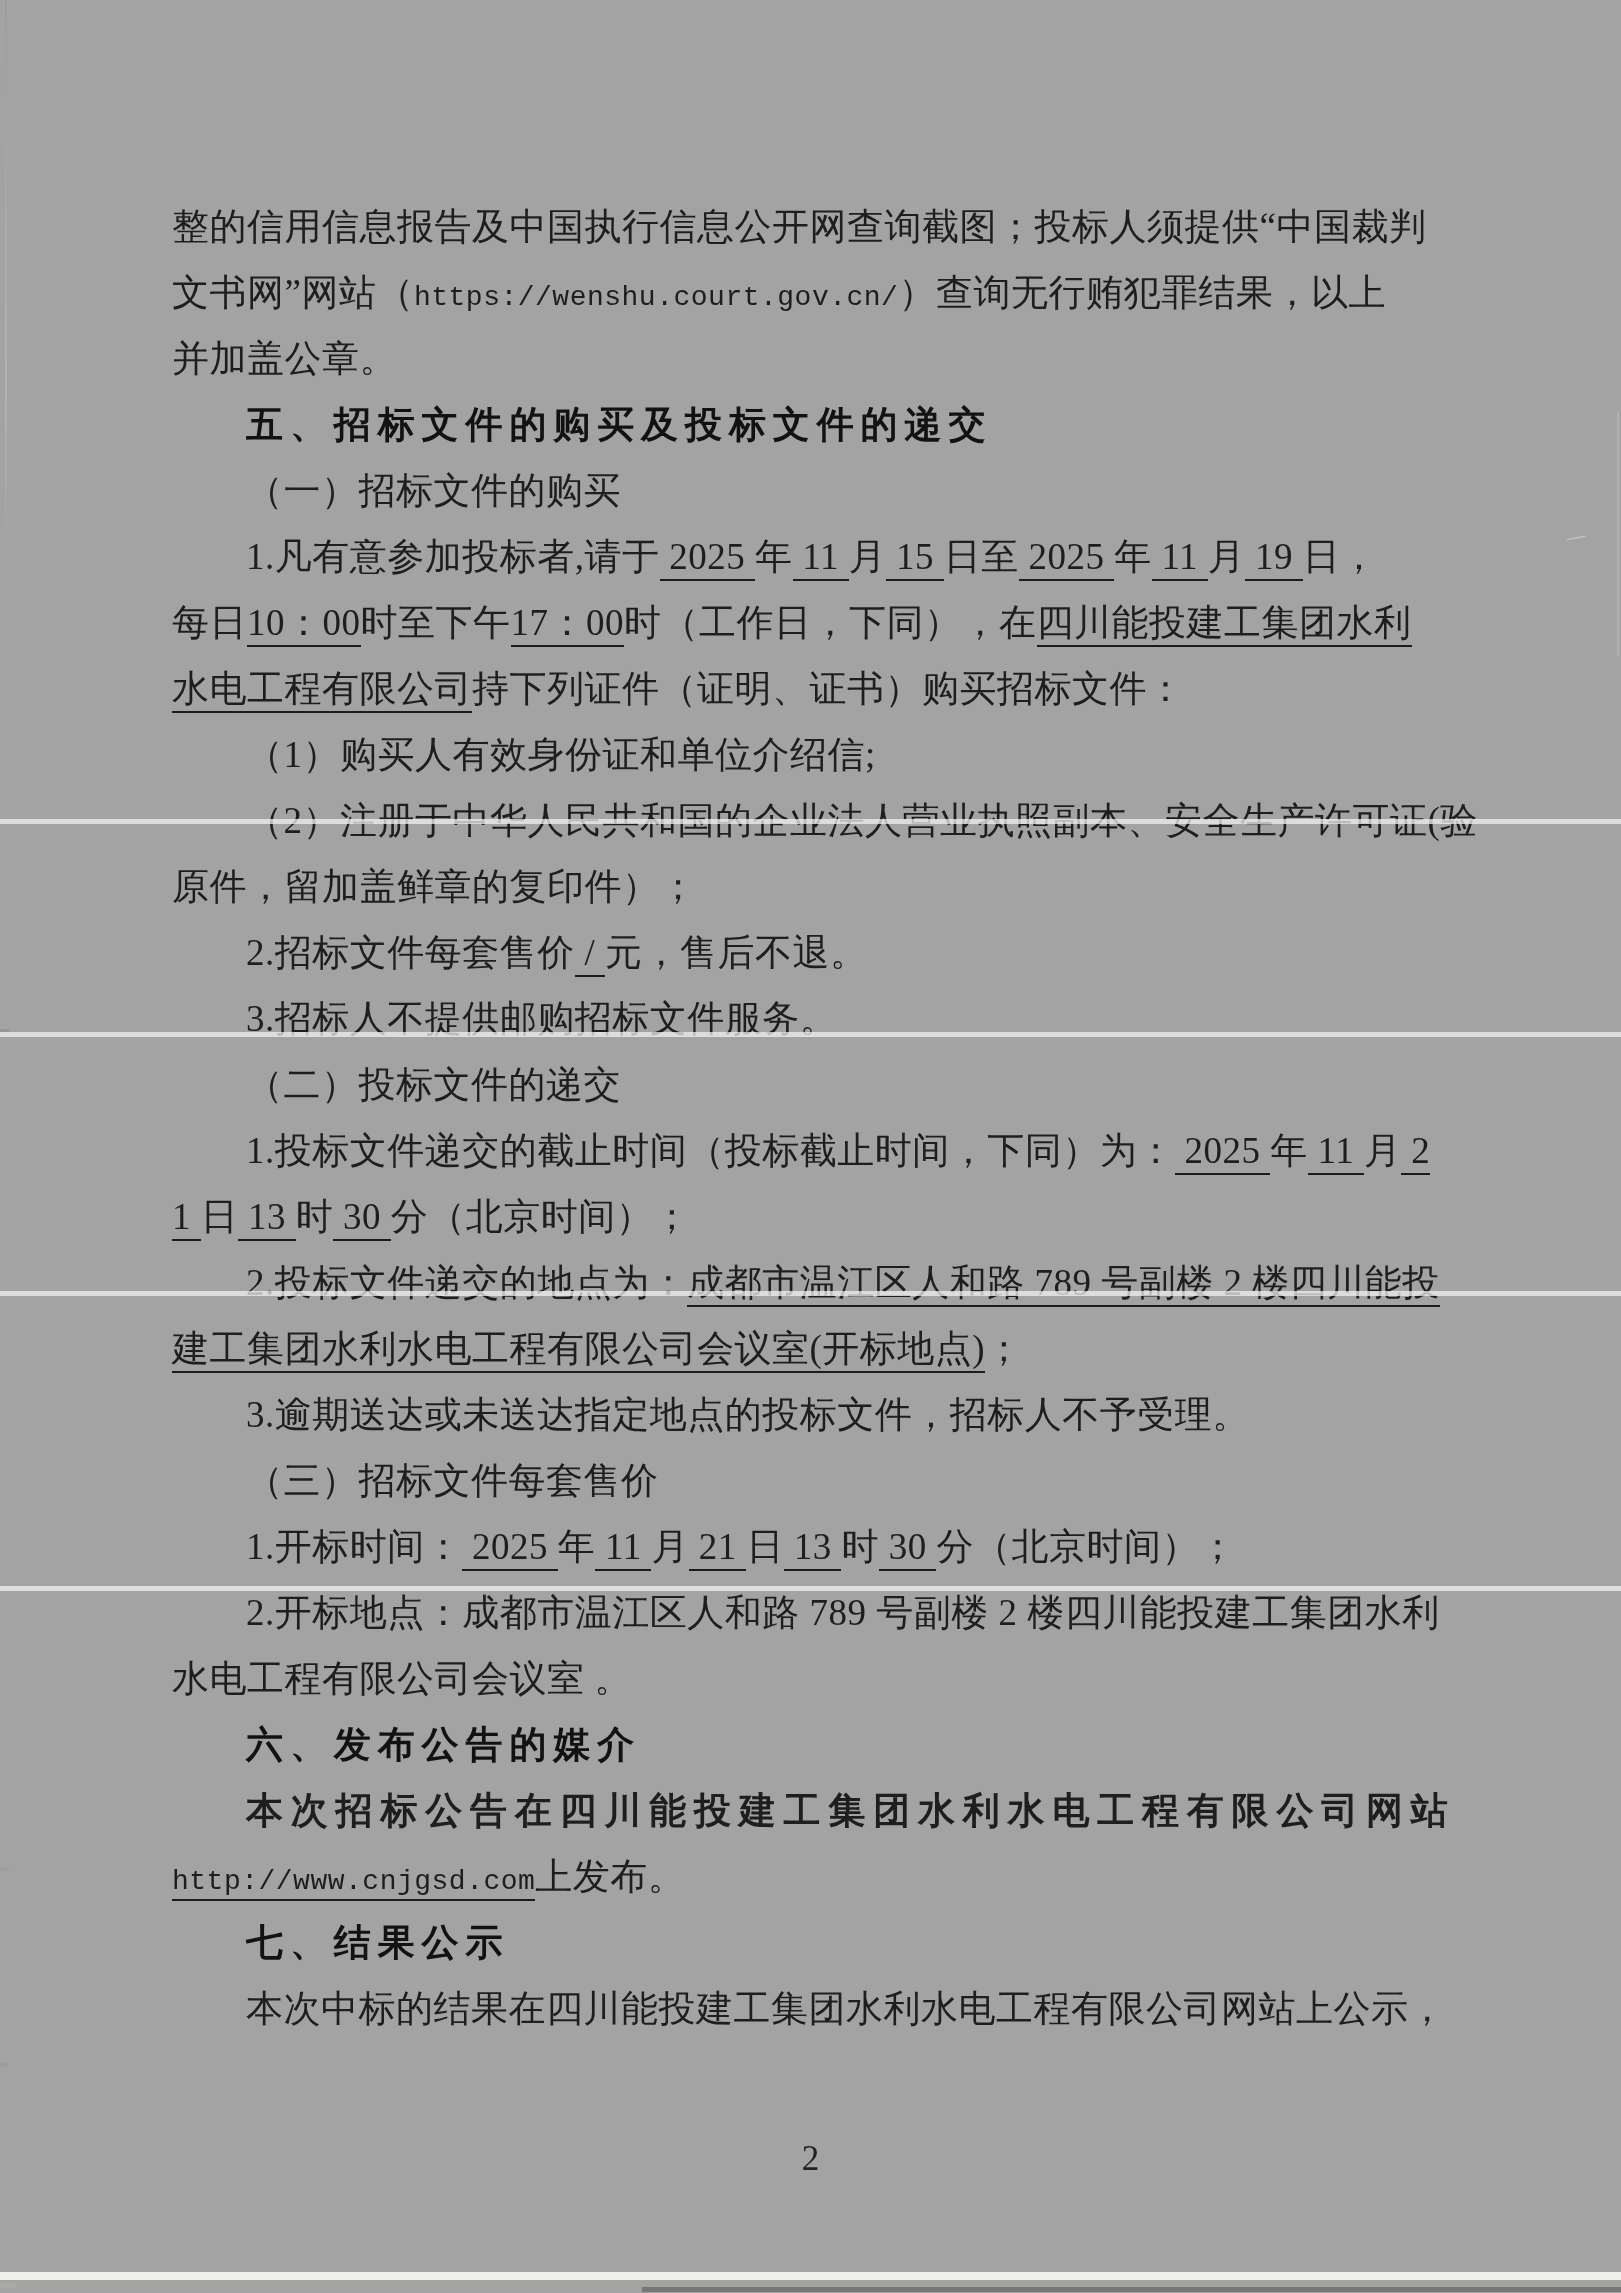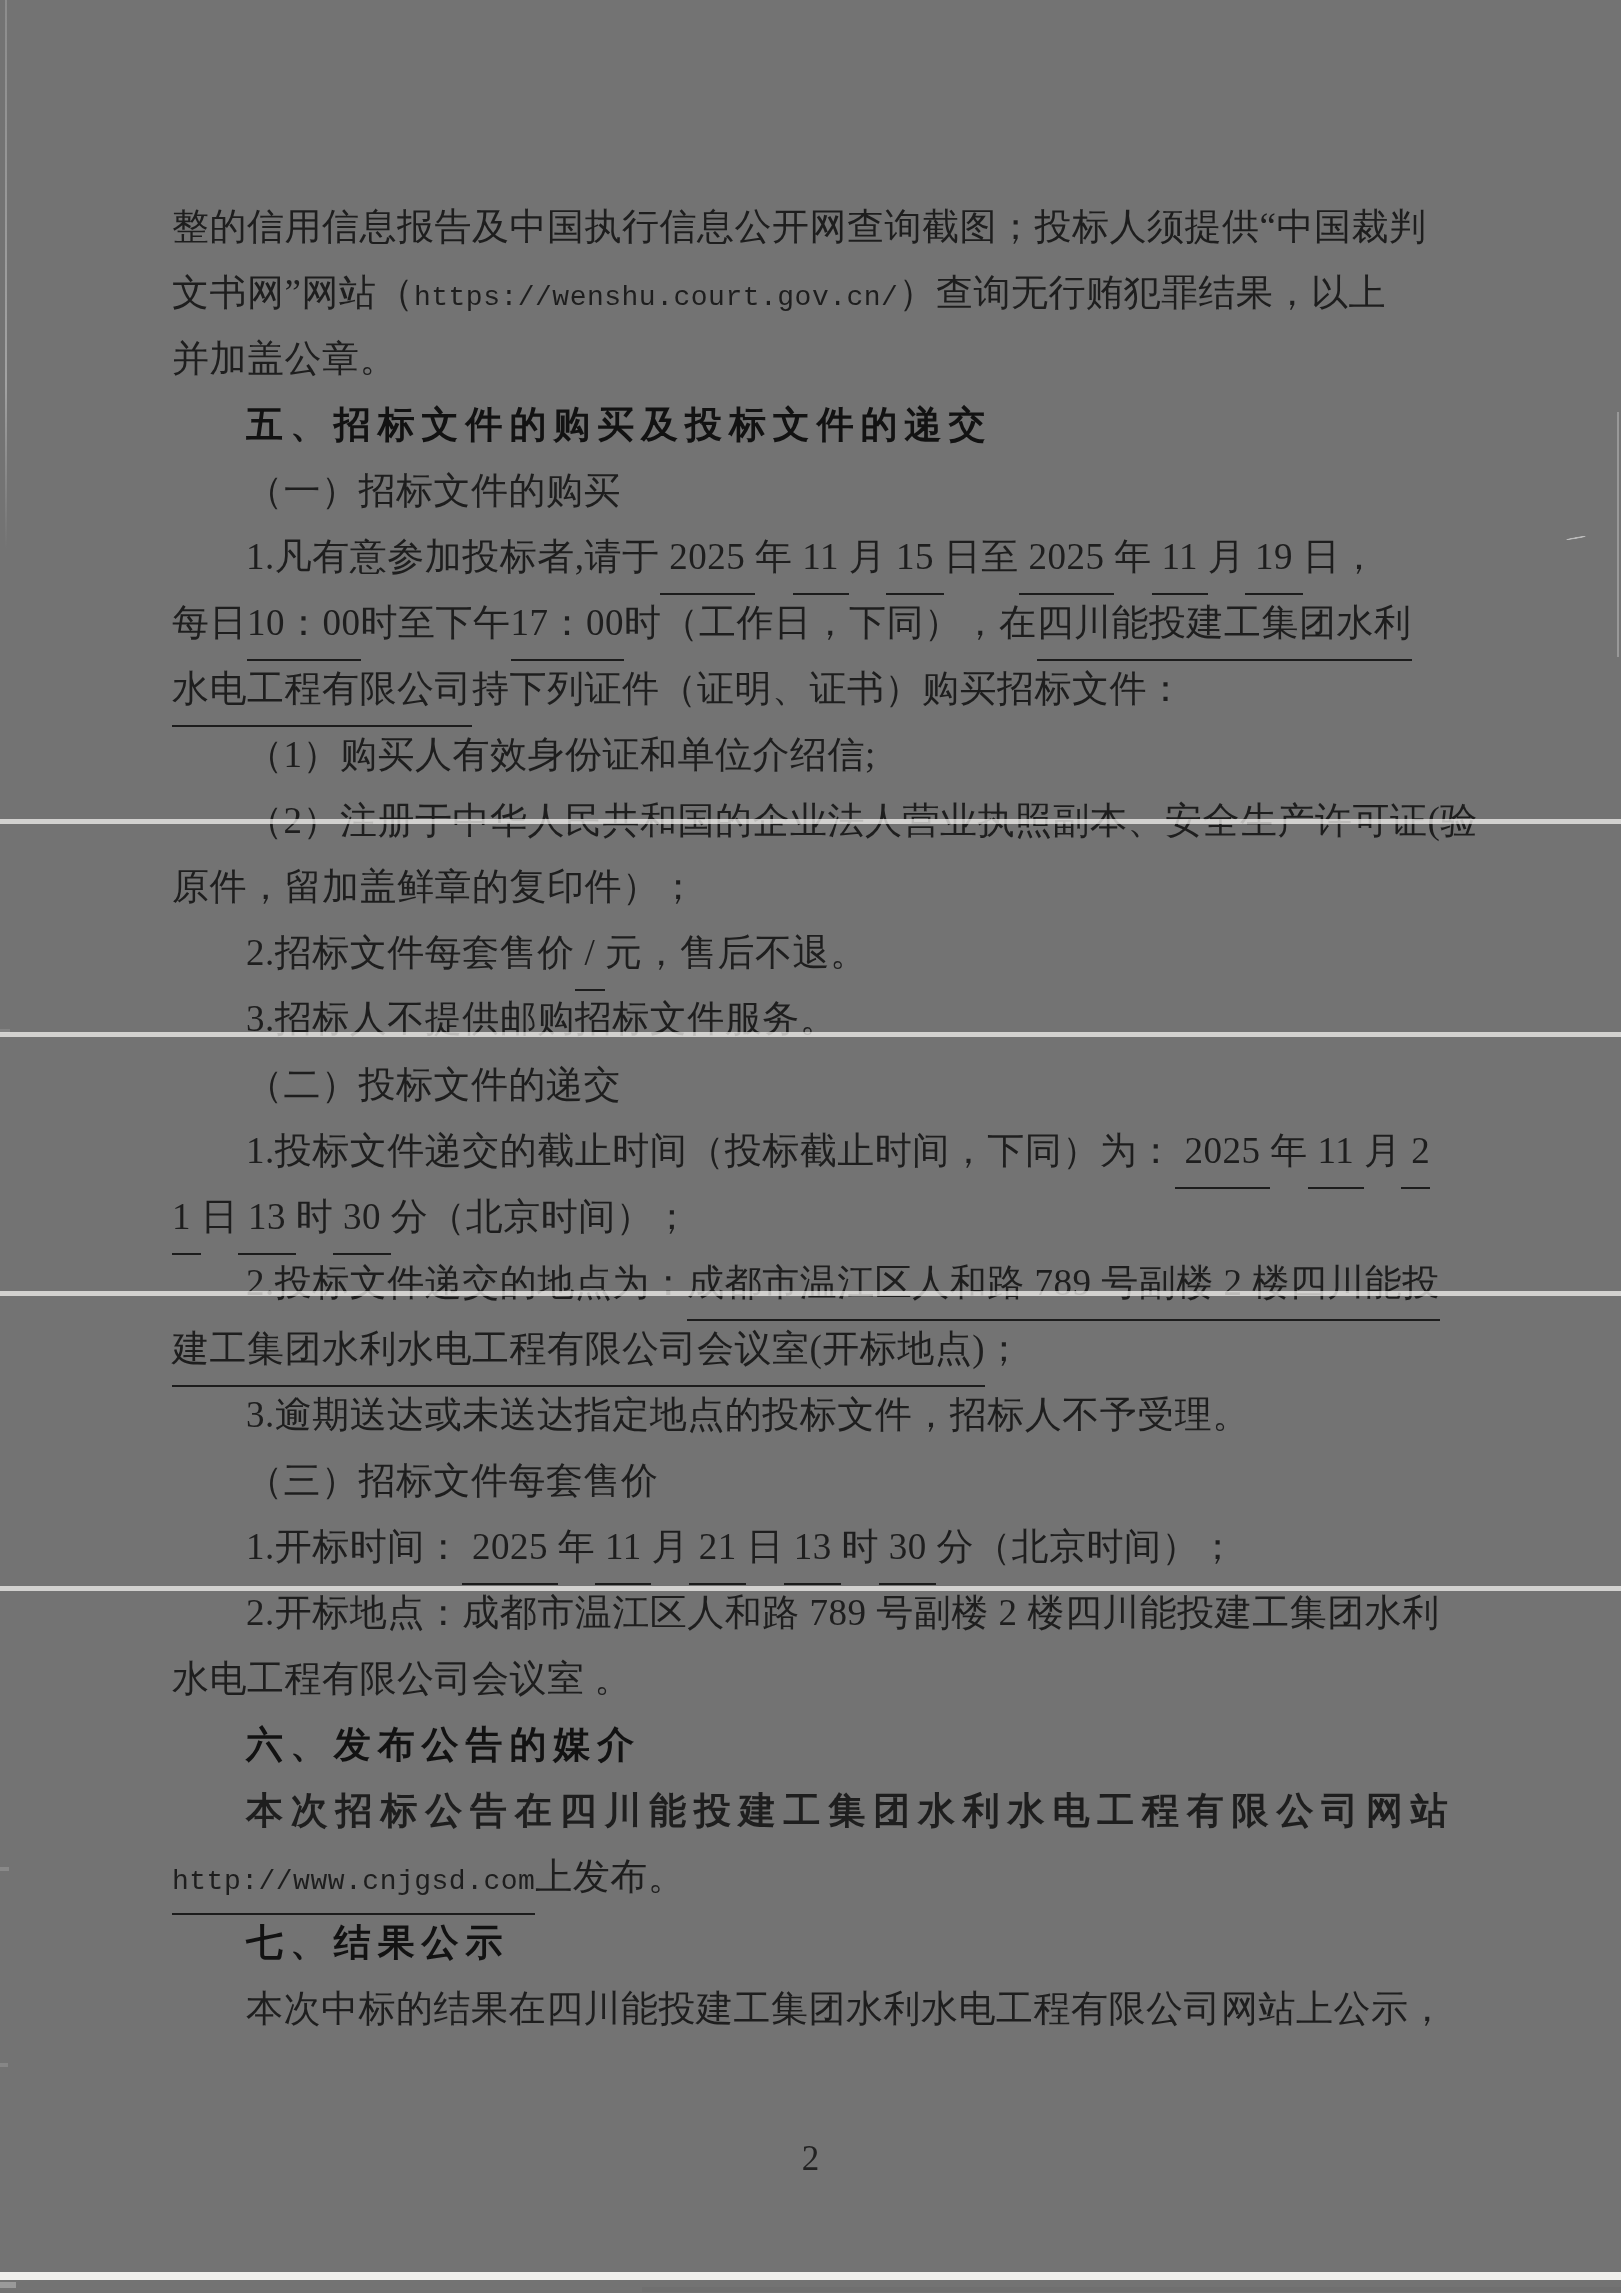--- a/index.html
+++ b/index.html
@@ -1,19 +1,19 @@
 <!DOCTYPE html>
 <html lang="zh"><head>
 <meta charset="utf-8">
 <style>
   html,body{margin:0;padding:0;background:#ffffff;}
   .page{
     position:relative;
     width:1621px;height:2294px;
-    background:#737373;
+    background:#a3a3a3;
     overflow:hidden;
     font-family:"Liberation Serif","DejaVu Serif",serif;
     color:#1e1e1e;
   }
   .content{
     position:absolute;
     left:172px;top:194px;
     width:1290px;
   }
   .line{
@@ -26,21 +26,21 @@
   }
   .indent{padding-left:74px;}
   .heading{
     font-family:"Liberation Sans","DejaVu Sans",sans-serif;
     font-weight:700;
     font-size:37px;
     letter-spacing:6.9px;
     color:#121212;
   }
   .spread{letter-spacing:7.8px;font-weight:bold;}
-  .u{border-bottom:2.9px solid #1c1c1c;padding-bottom:16px;}
+  .u{border-bottom:2.9px solid #1c1c1c;padding-bottom:2px;}
   .latin-serif{font-family:"Liberation Serif","DejaVu Serif",serif;}
   .latin-mono{font-family:"Liberation Mono","DejaVu Sans Mono",monospace;font-size:28px;}
   .page-number{
     position:absolute;
     left:0;top:2139px;width:100%;
     text-align:center;
     font-size:35px;
     color:#222;
   }
   

